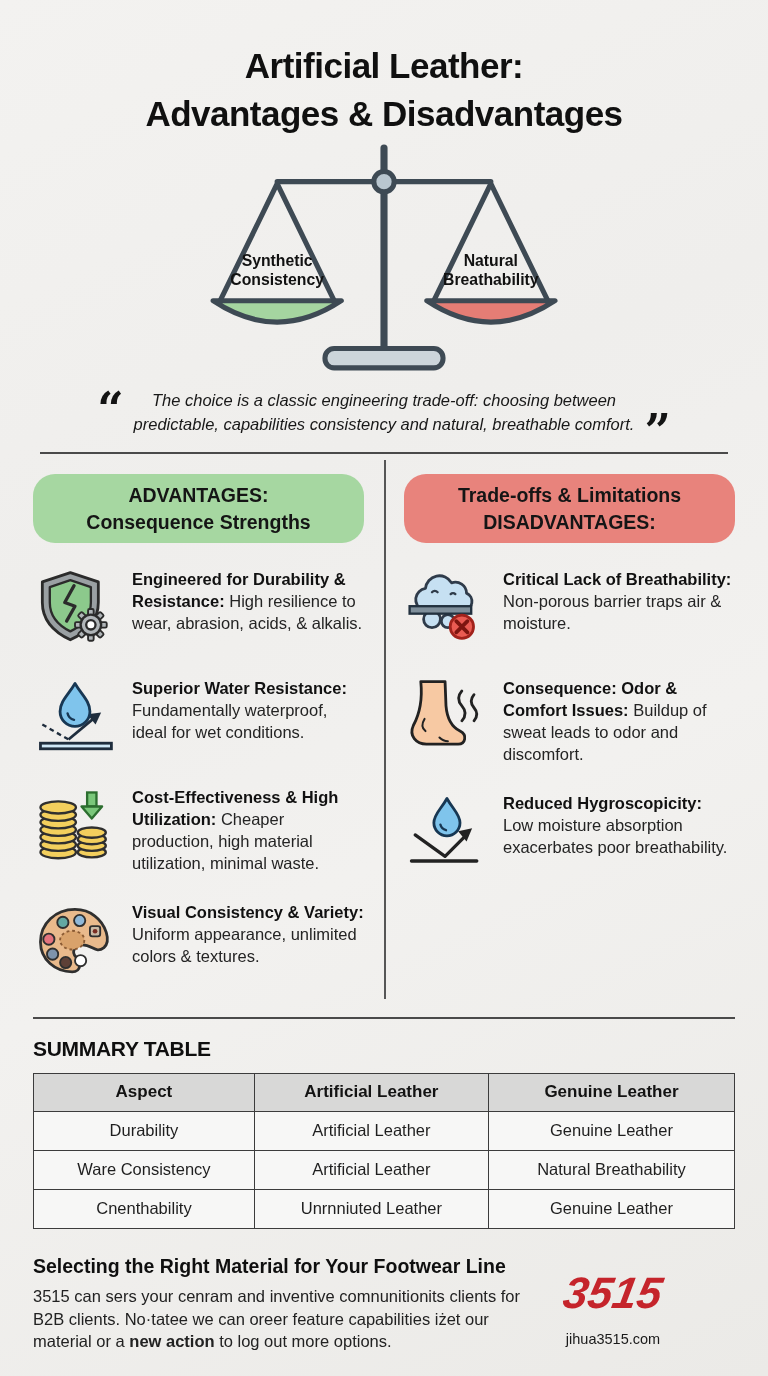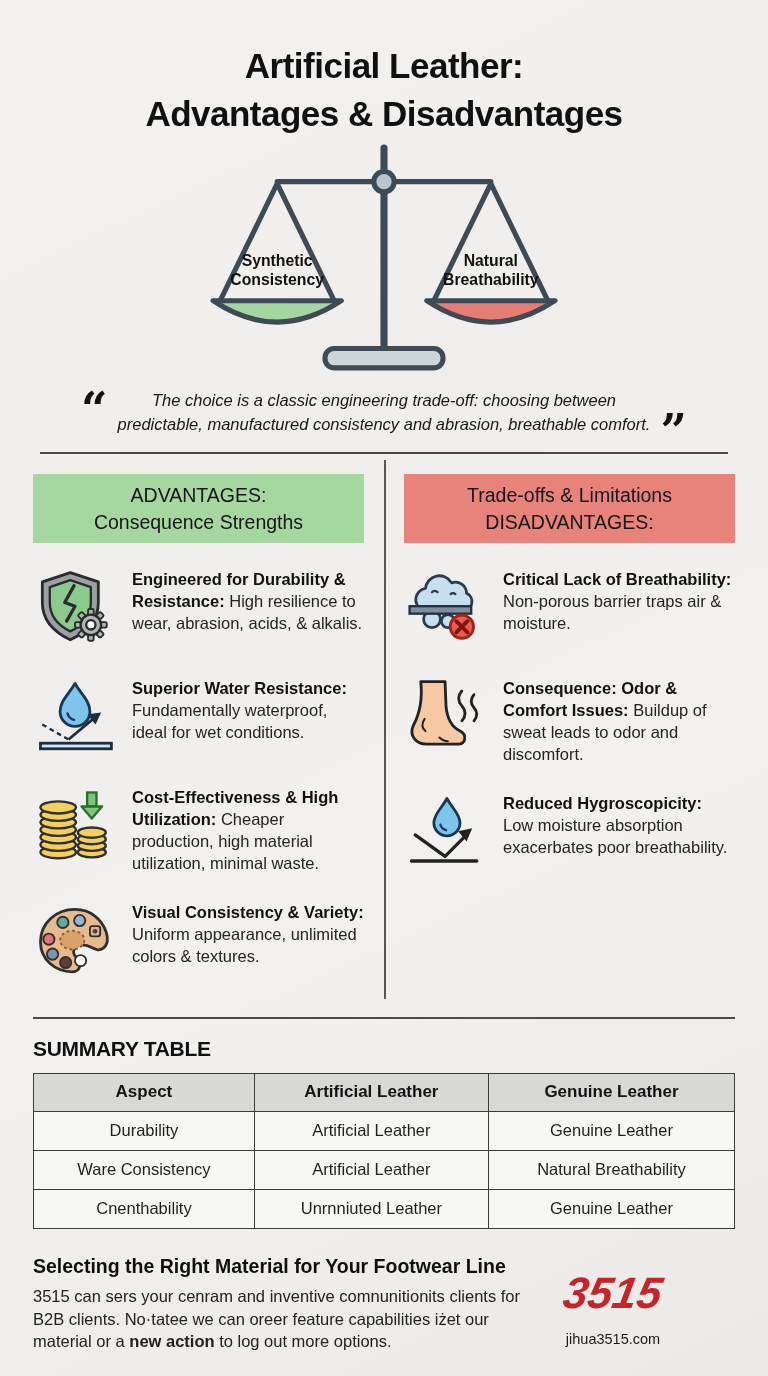--- a/index.html
+++ b/index.html
@@ -19,21 +19,21 @@
   .quote { display:flex; justify-content:center; align-items:flex-start; gap:10px; margin:10px 48px 0; }
   .qmark { font-family:"DejaVu Serif","Liberation Serif",serif; font-weight:700; font-size:46px; line-height:0.9; color:#141414; }
   .qmark.close { align-self:flex-end; line-height:0.2; }
   .quote-text { font-style:italic; font-size:16.5px; line-height:1.45; text-align:center; max-width:560px; color:#181818; }
   .divider { border:none; border-top:2px solid #4a4a4a; margin:16px 40px 0; }
   .divider2 { border:none; border-top:2px solid #4a4a4a; margin:8px 33px 0; }
   
   .columns { position:relative; display:flex; gap:40px; padding:20px 33px 0; }
   .col { flex:1 1 0; min-width:0; }
   .col-divider { position:absolute; left:50%; top:6px; bottom:10px; width:2px; background:#565656; }
-  .pill { border-radius:0; min-height:68px; display:flex; flex-direction:column; justify-content:center; align-items:center; text-align:center; font-weight:400; font-size:19.5px; line-height:1.35; color:#151515; padding:8px 6px; }
+  .pill { border-radius:22px; min-height:68px; display:flex; flex-direction:column; justify-content:center; align-items:center; text-align:center; font-weight:700; font-size:19.5px; line-height:1.35; color:#151515; padding:8px 6px; }
   .pill.green { background:#a6d7a1; }
   .pill.red   { background:#e8837c; }
   .items { margin-top:24px; }
   .item { display:flex; gap:15px; margin-bottom:25px; align-items:flex-start; }
   .item .icon { flex:0 0 84px; width:84px; height:84px; }
   .item .txt { font-size:16.5px; line-height:1.33; padding-top:2px; color:#242424; }
   .item .txt b { color:#111; }
   
   .summary { padding:18px 33px 0; }
   .summary h2 { font-size:21px; font-weight:800; letter-spacing:-0.3px; color:#0f0f0f; margin-bottom:12px; }
@@ -81,21 +81,21 @@
       <text x="65" y="140" text-anchor="middle" font-size="15.5" font-weight="700" fill="#111">Consistency</text>
       <text x="275" y="121" text-anchor="middle" font-size="15.5" font-weight="700" fill="#111">Natural</text>
       <text x="275" y="140" text-anchor="middle" font-size="15.5" font-weight="700" fill="#111">Breathability</text>
     </svg>
   </div>
 
   <div class="quote">
     <span class="qmark">“</span>
     <div class="quote-text">
       <span>The choice is a classic engineering trade-off: choosing between</span><br>
-      <span>predictable, manufactured consistency and abrasion, breathable comfort.</span>
+      <span>predictable, capabilities consistency and natural, breathable comfort.</span>
     </div>
     <span class="qmark close">”</span>
   </div>
 
   <hr class="divider">
 
   <div class="columns">
     <div class="col-divider"></div>
 
     <div class="col">

